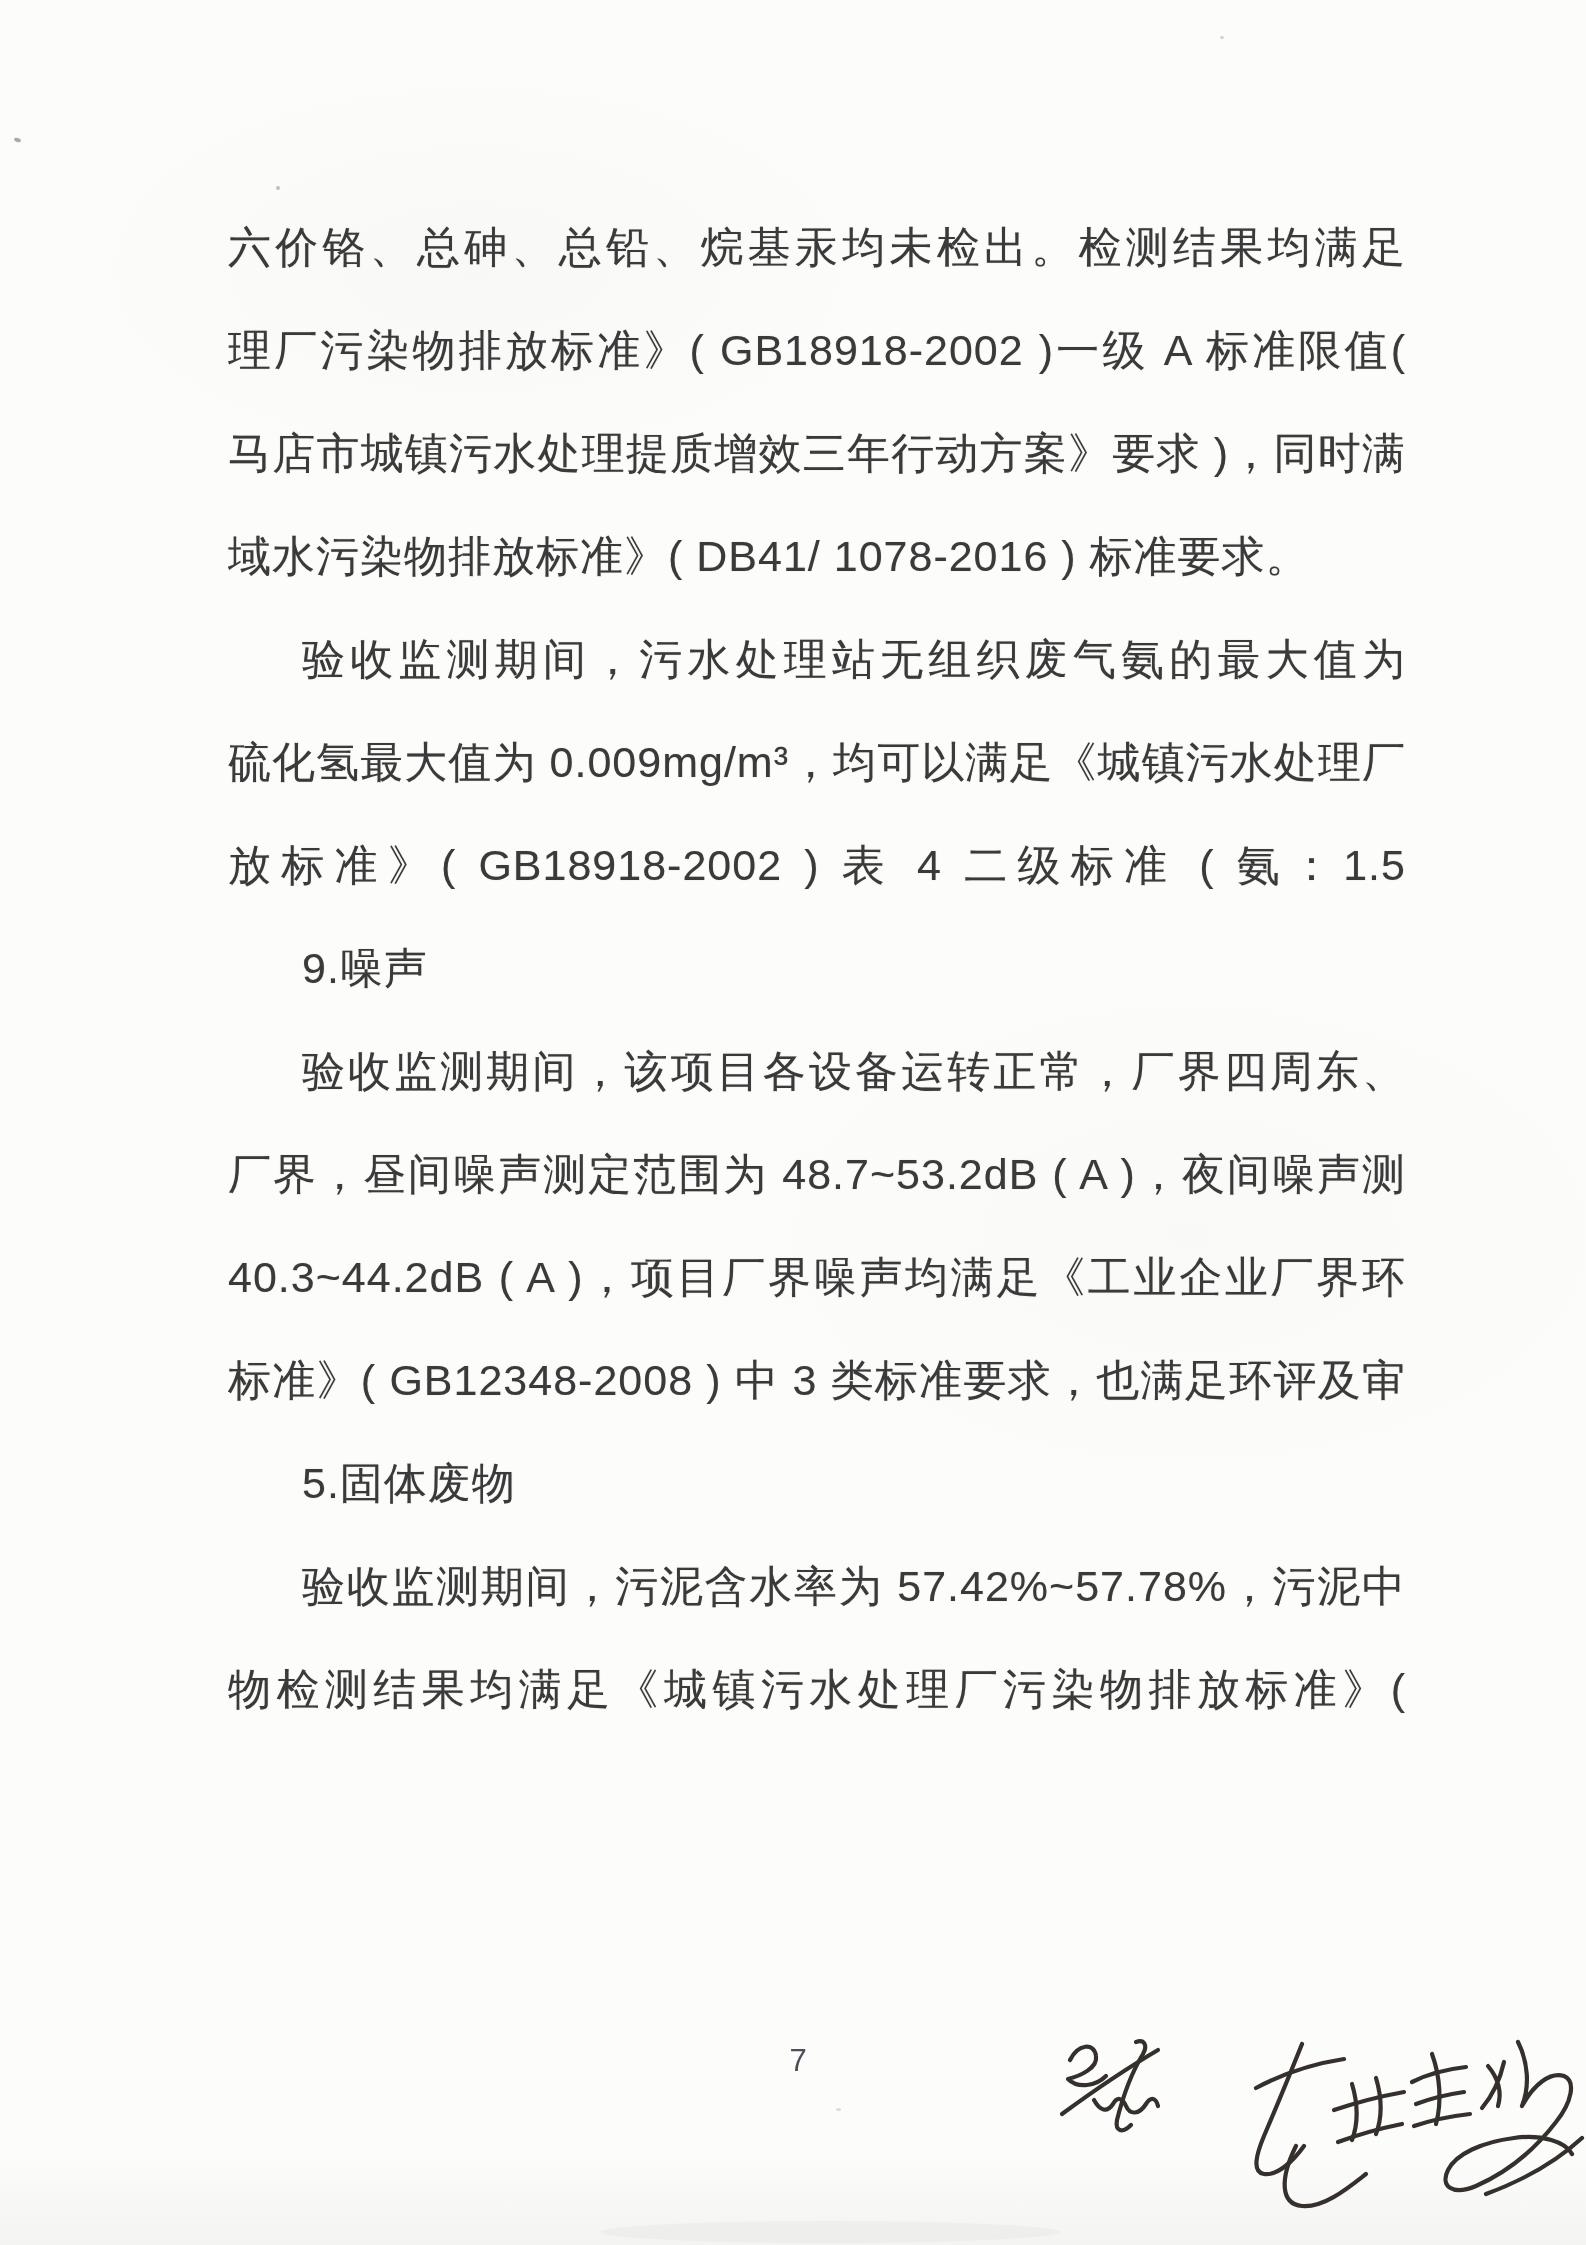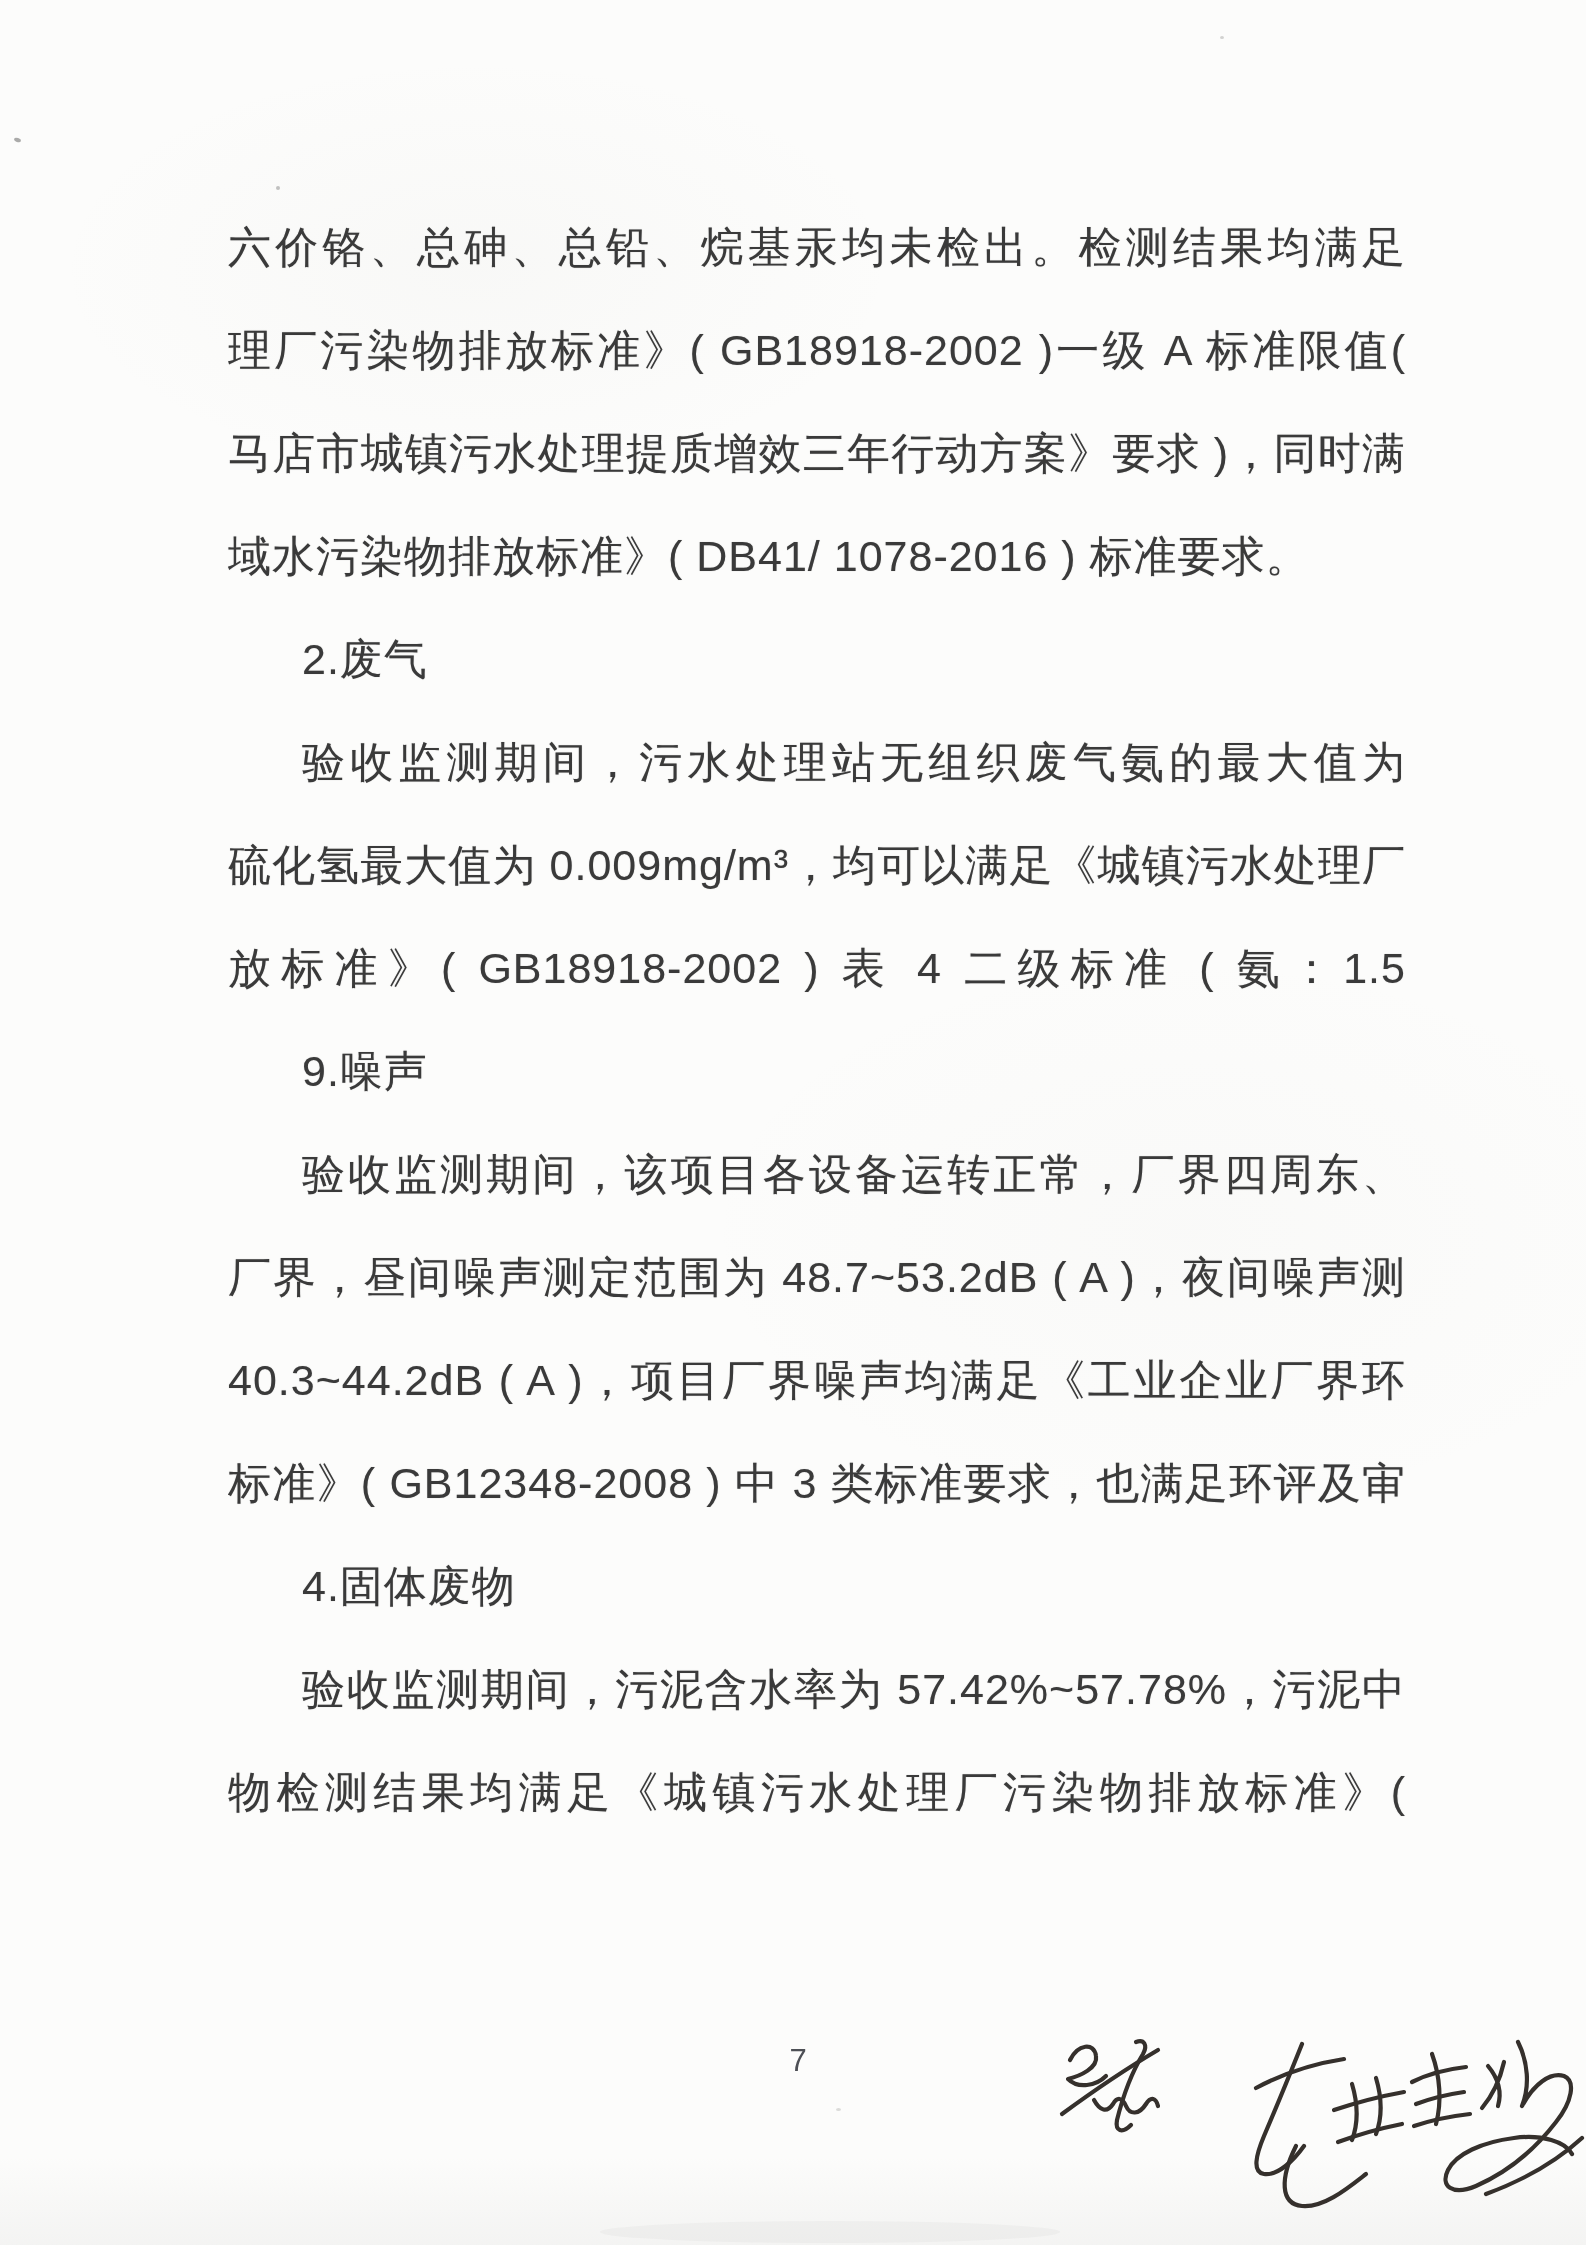--- a/index.html
+++ b/index.html
@@ -89,30 +89,29 @@
   <div class="speck s2"></div>
   <div class="speck s3"></div>
   <div class="speck s4"></div>
   <div class="smudge"></div>
 
   <div class="content">
     <div class="line jf">六价铬、总砷、总铅、烷基汞均未检出。检测结果均满足《城镇污水处</div>
     <div class="line jf">理厂污染物排放标准》( GB18918-2002 )一级 A 标准限值( 总磷满足《驻</div>
     <div class="line jf">马店市城镇污水处理提质增效三年行动方案》要求 )，同时满足《洪河流</div>
     <div class="line">域水污染物排放标准》( DB41/ 1078-2016 ) 标准要求。</div>
-    <div class="line ind">2.废气</div>
     <div class="line ind jf">验收监测期间，污水处理站无组织废气氨的最大值为 0.017mg/m³、</div>
     <div class="line jf">硫化氢最大值为 0.009mg/m³，均可以满足《城镇污水处理厂污染物排</div>
     <div class="line jf">放标准》( GB18918-2002 ) 表 4 二级标准 ( 氨：1.5 mg/m³、硫化氢</div>
     <div class="line ind">9.噪声</div>
     <div class="line ind jf">验收监测期间，该项目各设备运转正常，厂界四周东、南、西、北</div>
     <div class="line jf">厂界，昼间噪声测定范围为 48.7~53.2dB ( A )，夜间噪声测定值范围为</div>
     <div class="line jf">40.3~44.2dB ( A )，项目厂界噪声均满足《工业企业厂界环境噪声排放</div>
     <div class="line jf">标准》( GB12348-2008 ) 中 3 类标准要求，也满足环评及审批部门审批</div>
-    <div class="line ind">4.固体废物</div>
+    <div class="line ind">5.固体废物</div>
     <div class="line ind jf">验收监测期间，污泥含水率为 57.42%~57.78%，污泥中其他污染</div>
     <div class="line jf">物检测结果均满足《城镇污水处理厂污染物排放标准》( GB18918-2002 )</div>
   </div>
 
   <div class="pageno">7</div>
 
   <svg class="signature" viewBox="0 0 568 200" xmlns="http://www.w3.org/2000/svg">
     <g>
       <path d="M52,34 C60,18 76,16 78,30 C80,42 62,50 50,53 C60,63 78,60 88,50"></path>
       <path d="M44,88 C74,66 106,44 140,24"></path>

